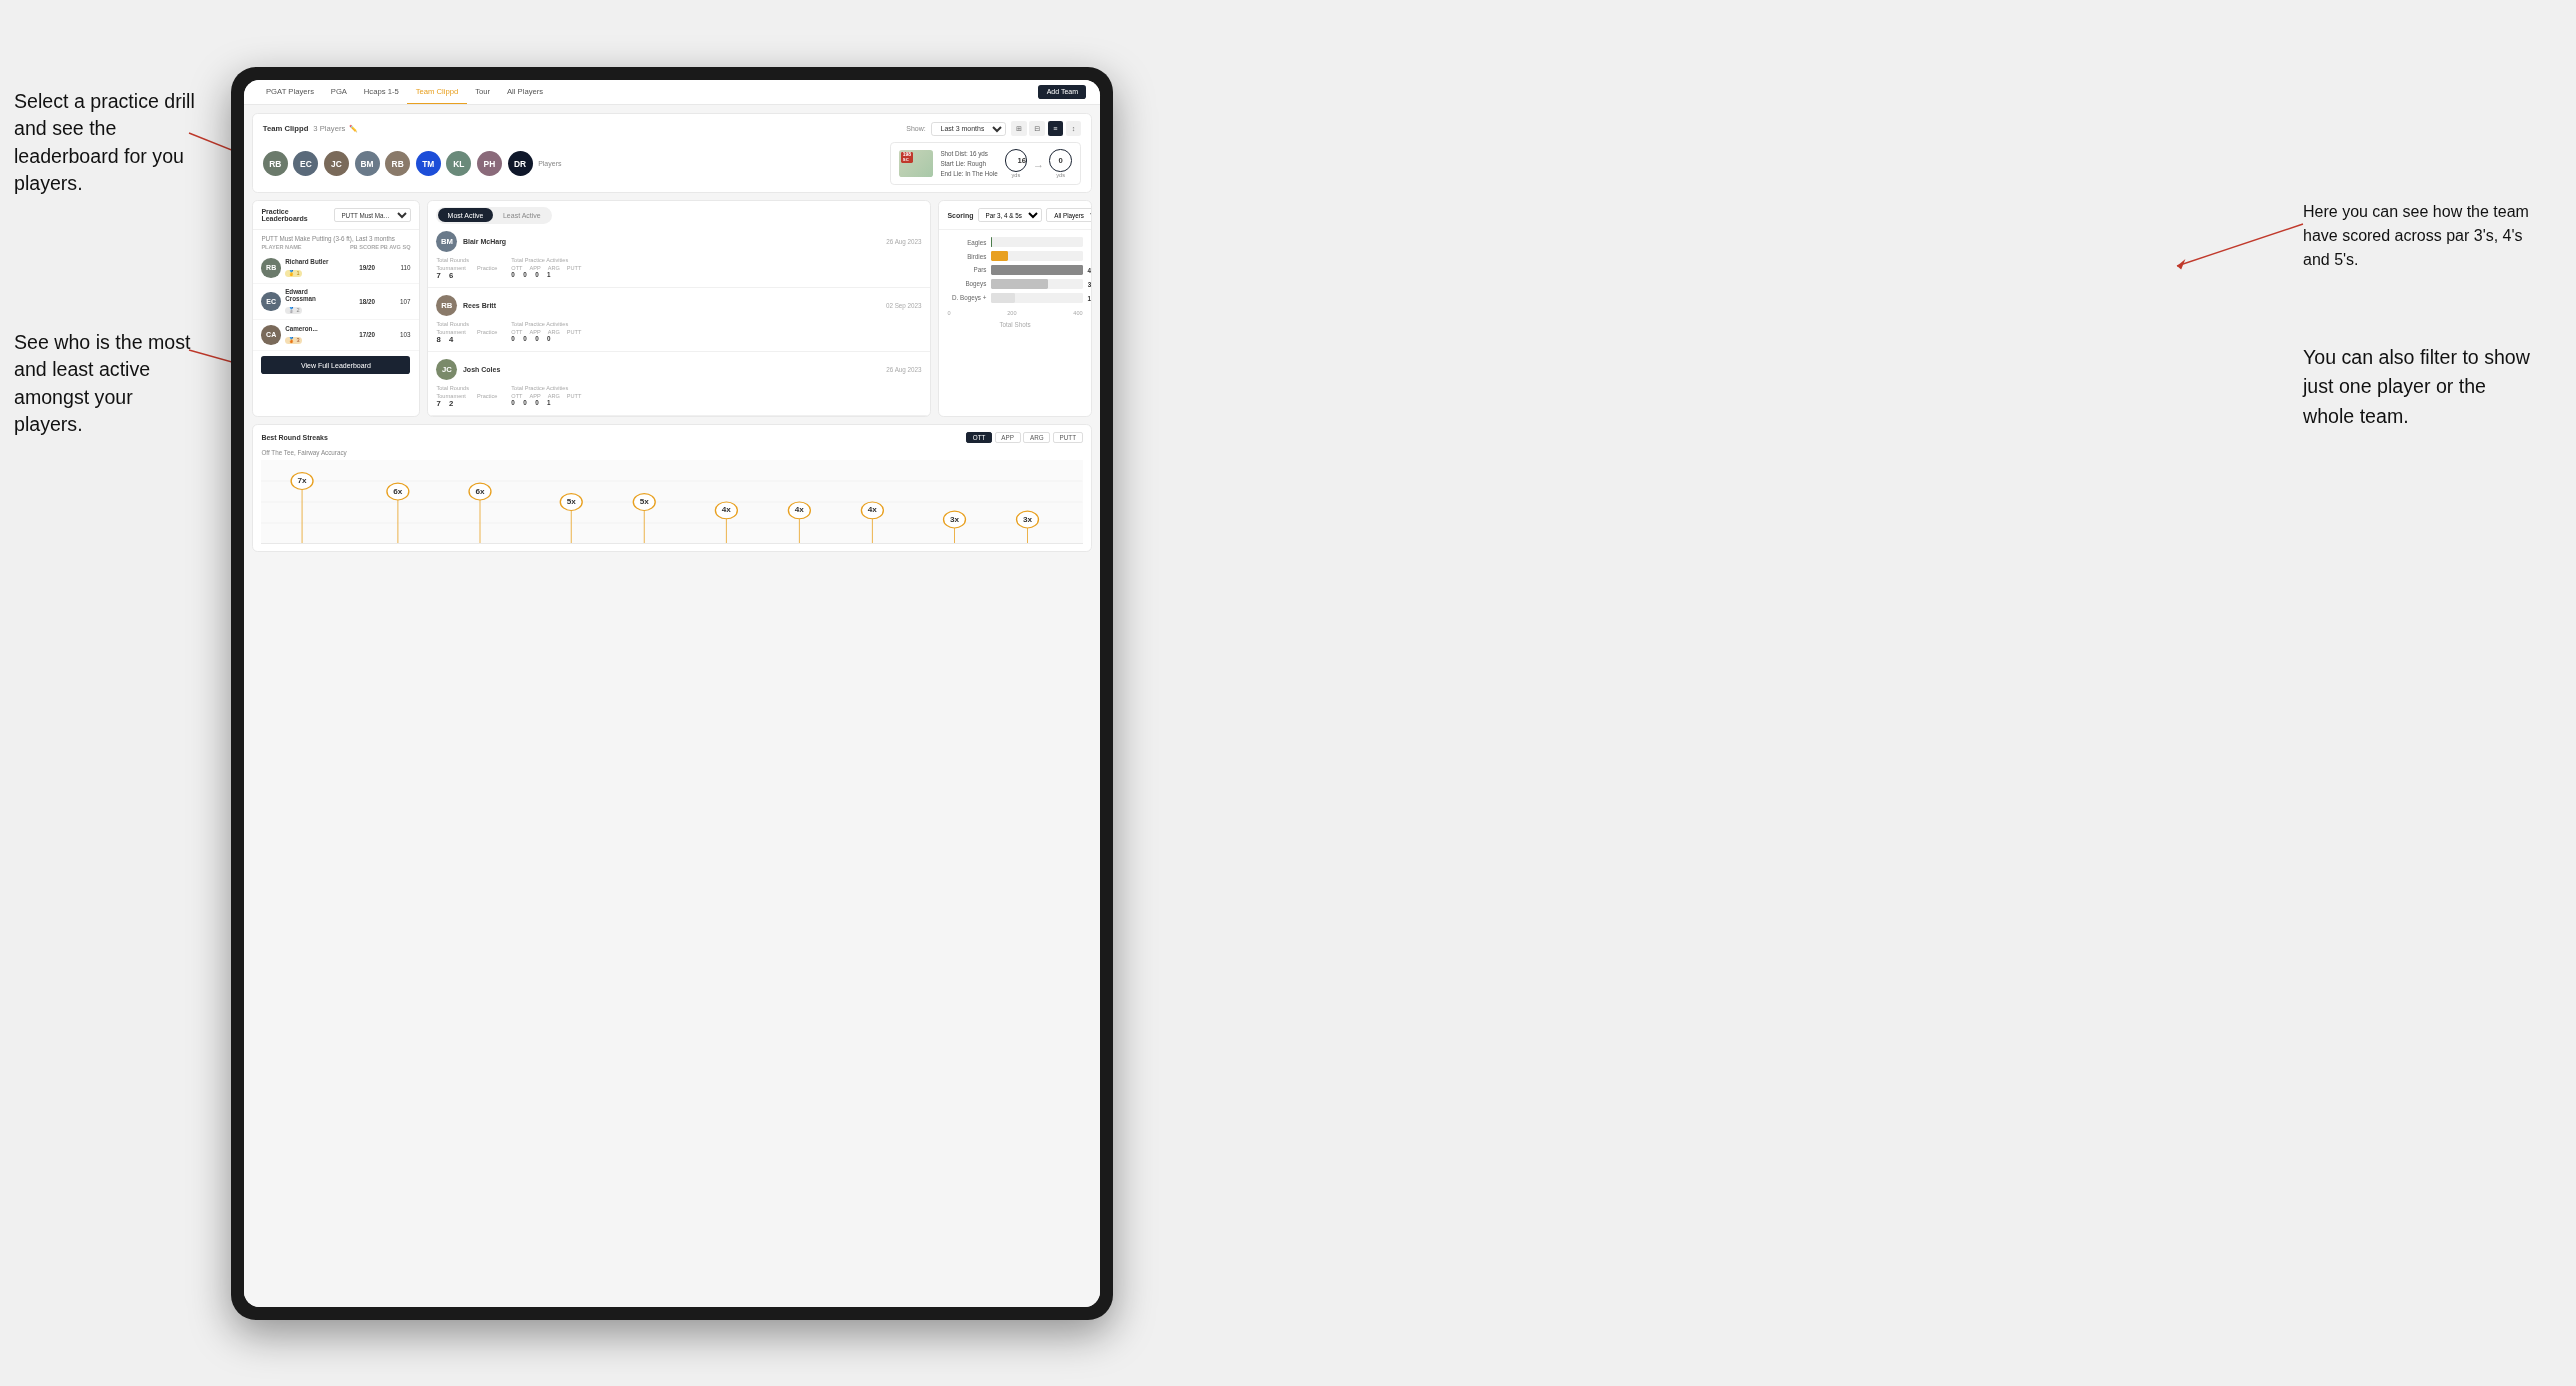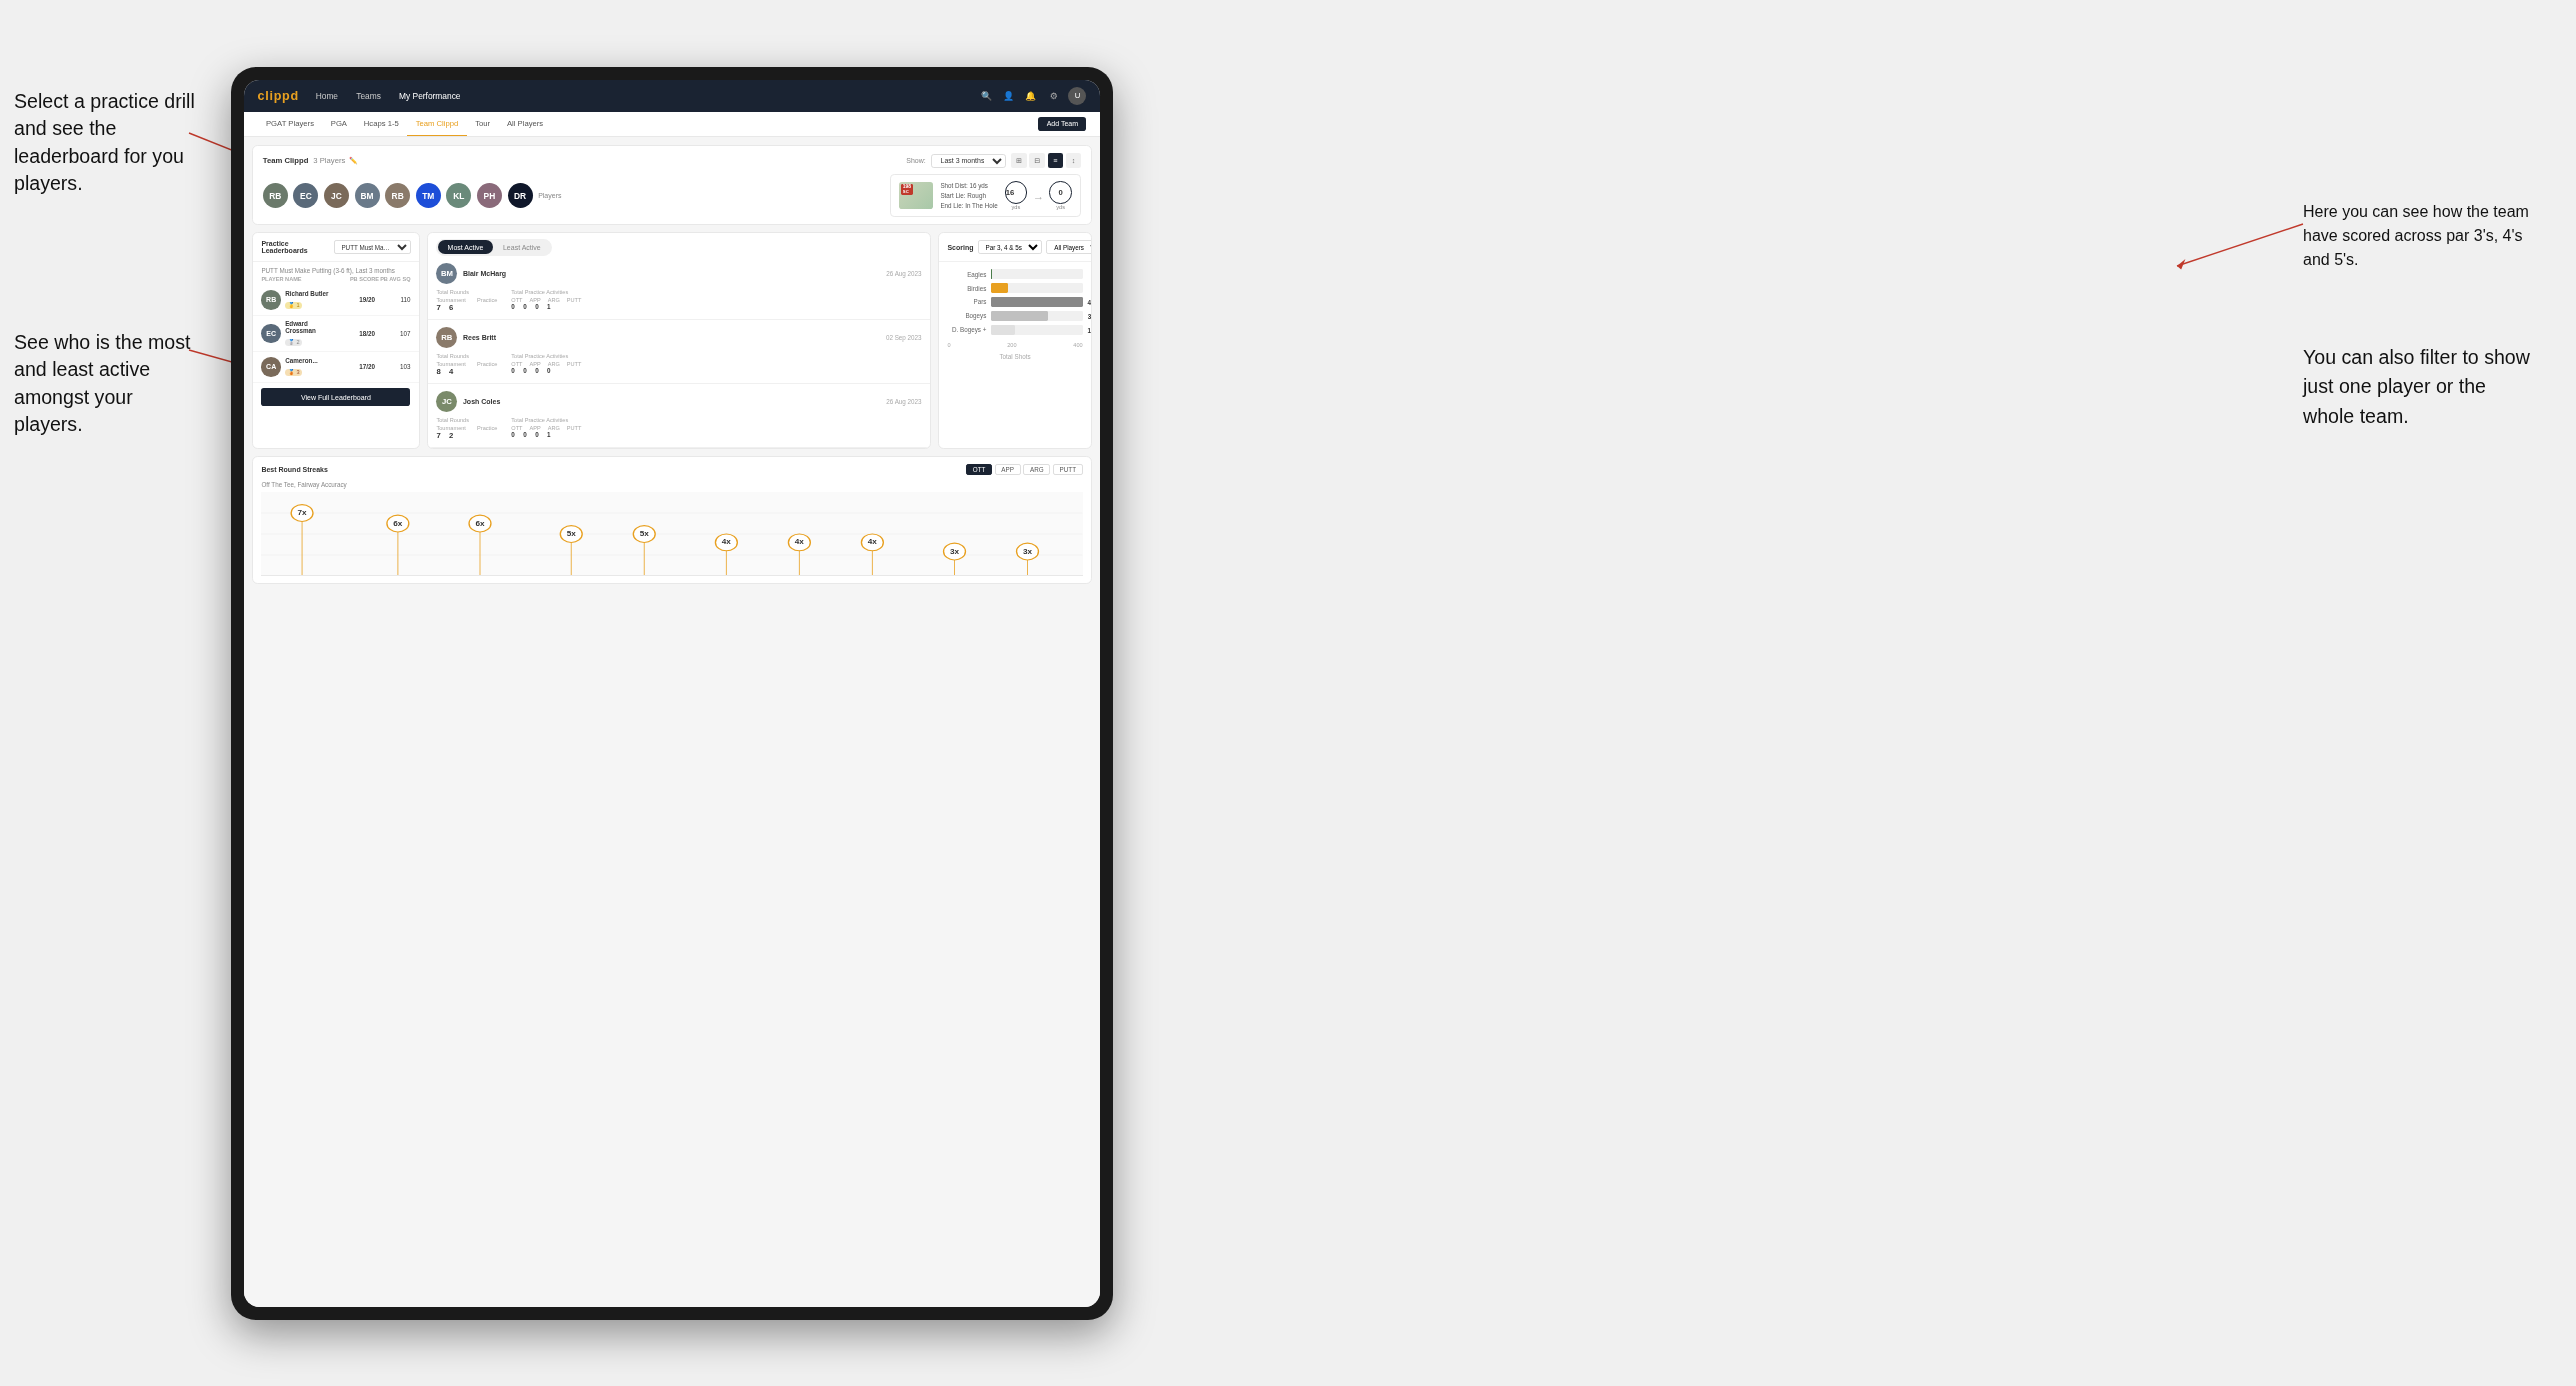--- a/index.html
+++ b/index.html
@@ -495,35 +495,20 @@
 </svg>
 
 <svg style="position:absolute; right:266px; top:217px; width:140px; height:56px; pointer-events:none;" overflow="visible" viewBox="0 0 200 80" width="140" height="56">
   <line x1="190" y1="10" x2="10" y2="70" stroke="#c0392b" stroke-width="2"></line>
   <polygon points="10,70 22,60 16,75" fill="#c0392b"></polygon>
 </svg>
 
 <div class="tablet-frame">
   <div class="tablet-screen">
 
-    <div class="navbar">
-      <div class="logo">clippd</div>
-      <div class="nav-links">
-        <span class="nav-link">Home</span>
-        <span class="nav-link">Teams</span>
-        <span class="nav-link active">My Performance</span>
-      </div>
-      <div class="nav-icons">
-        <div class="nav-icon">🔍</div>
-        <div class="nav-icon">👤</div>
-        <div class="nav-icon">🔔</div>
-        <div class="nav-icon">⚙</div>
-        <div class="user-avatar-nav">U</div>
-      </div>
-    </div>
 
     <div class="subnav">
       <div class="subnav-links">
         <span class="subnav-link">PGAT Players</span>
         <span class="subnav-link">PGA</span>
         <span class="subnav-link">Hcaps 1-5</span>
         <span class="subnav-link active">Team Clippd</span>
         <span class="subnav-link">Tour</span>
         <span class="subnav-link">All Players</span>
       </div>
@@ -576,21 +561,21 @@
                 <span style="font-size:4.2px;">SC</span>
               </div>
             </div>
             <div style="font-size:6.3px;color:#555;line-height:1.6;">
               <div>Shot Dist: 16 yds</div>
               <div>Start Lie: Rough</div>
               <div>End Lie: In The Hole</div>
             </div>
             <div style="display:flex;gap:5.6px;align-items:center;">
               <div style="text-align:center;">
-                <div style="width:22.4px;height:22.4px;border-radius:50%;border:1.4px solid #1a2332;display:flex;align-items:center;justify-content:flex-start;font-size:7.7px;font-weight:700;color:#333;">
+                <div style="width:22.4px;height:22.4px;border-radius:50%;border:1.4px solid #1a2332;display:flex;align-items:center;justify-content:flex-end;font-size:7.7px;font-weight:700;color:#333;">
                   <span>16</span>
                 </div>
                 <div style="font-size:5.6px;color:#888;">yds</div>
               </div>
               <div style="font-size:11.2px;color:#aaa;">→</div>
               <div style="text-align:center;">
                 <div style="width:22.4px;height:22.4px;border-radius:50%;border:1.4px solid #1a2332;display:flex;align-items:center;justify-content:center;font-size:7.7px;font-weight:700;color:#333;">
                   <span>0</span>
                 </div>
                 <div style="font-size:5.6px;color:#888;">yds</div>

